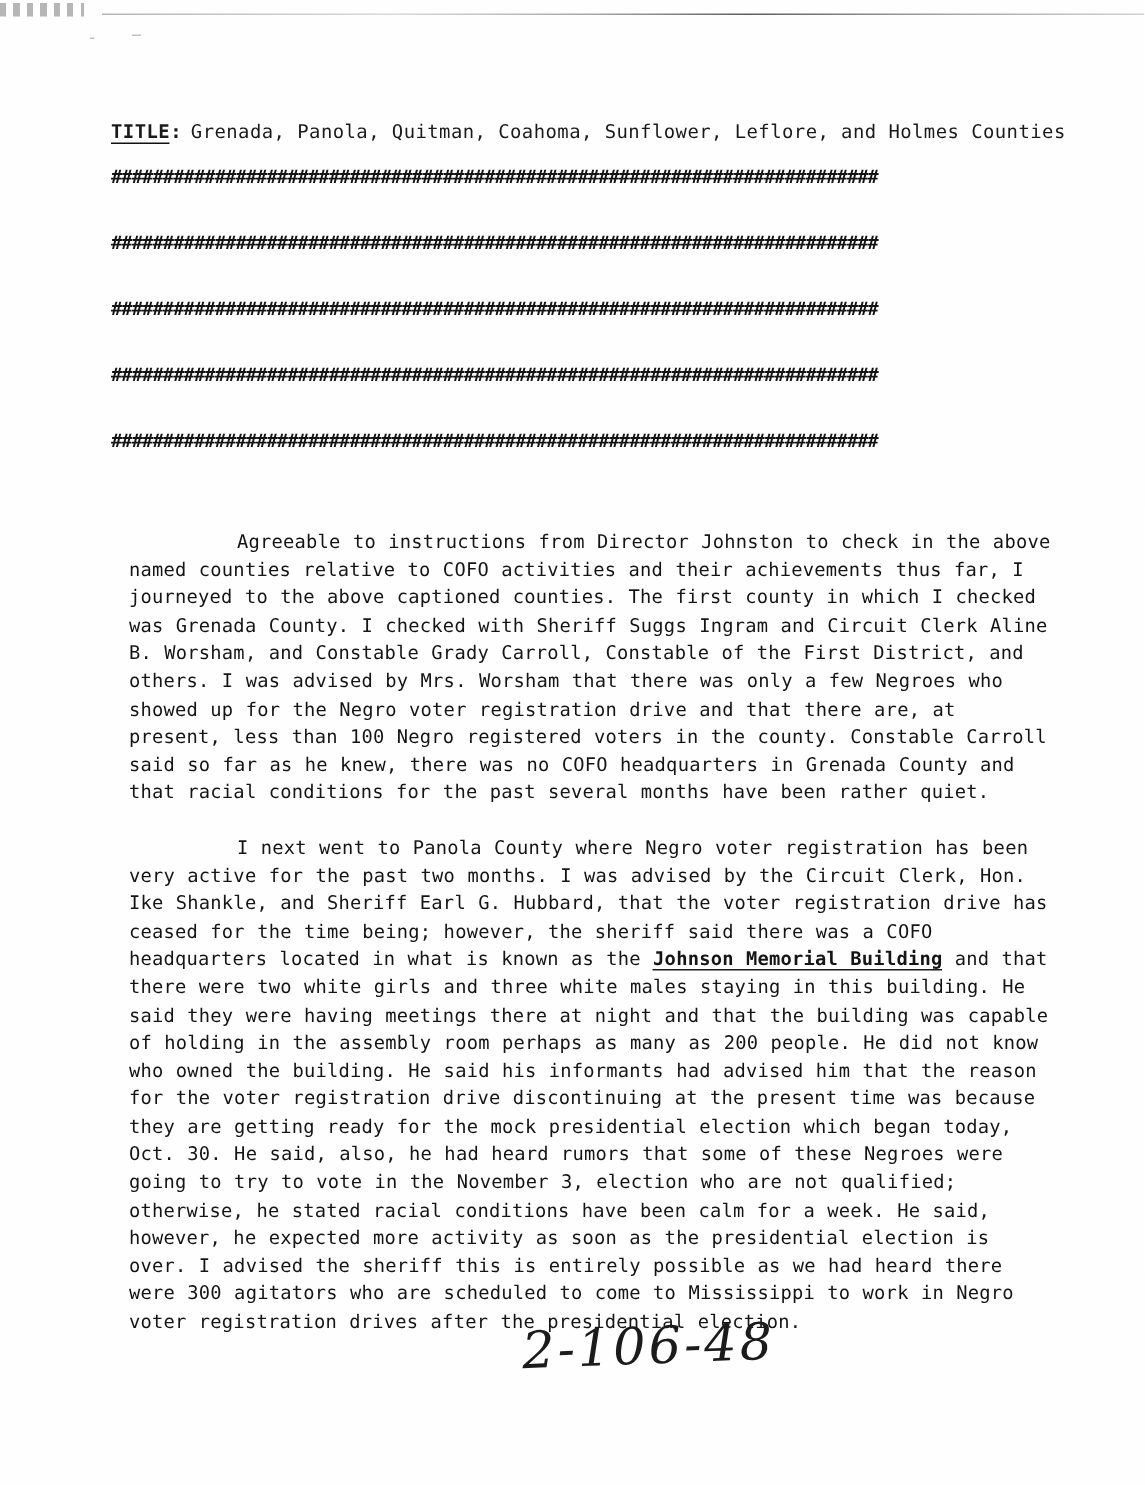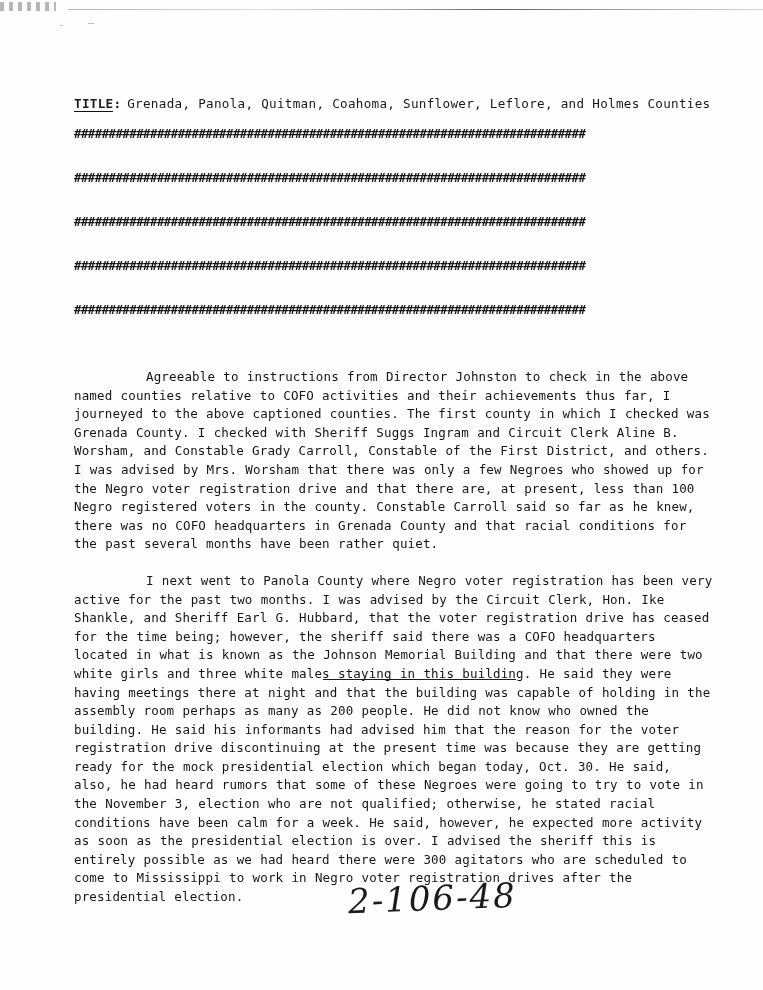--- a/index.html
+++ b/index.html
@@ -95,41 +95,42 @@
     line-height: 14px;
     letter-spacing: -0.55px;
     color: #141414;
     font-weight: 700;
     white-space: nowrap;
     overflow: hidden;
     height: 15px;
     margin: 0;
   }
 
-  .hdr-block > .field-row { margin-top: 16px; }
+  .hdr-block > .field-row { margin-top: 0; }
   .spacer-lg { height: 15px; }
   .spacer-sep { height: 14px; }
 
   
   .para {
     font-size: 12.5px;
     line-height: 18.6px;
     color: #151515;
     letter-spacing: 0.15px;
     text-indent: 72px;
-    margin: 0;
+    margin: 12px;
     word-spacing: 0.5px;
   }
   .para + .para { margin-top: 18px; }
 
   .body-wrap { margin-top: 50px; }
 
   .hand-underline {
     border-bottom: 1.5px solid #1b1b1b;
-    padding-bottom: 17px;
+    padding-bottom: 0;
+    font-weight: bold;
   }
 
   
   .hand-number {
     position: absolute;
     left: 348px;
     top: 878px;
     font-family: "DejaVu Serif", serif;
     font-size: 34px;
     font-style: italic;

